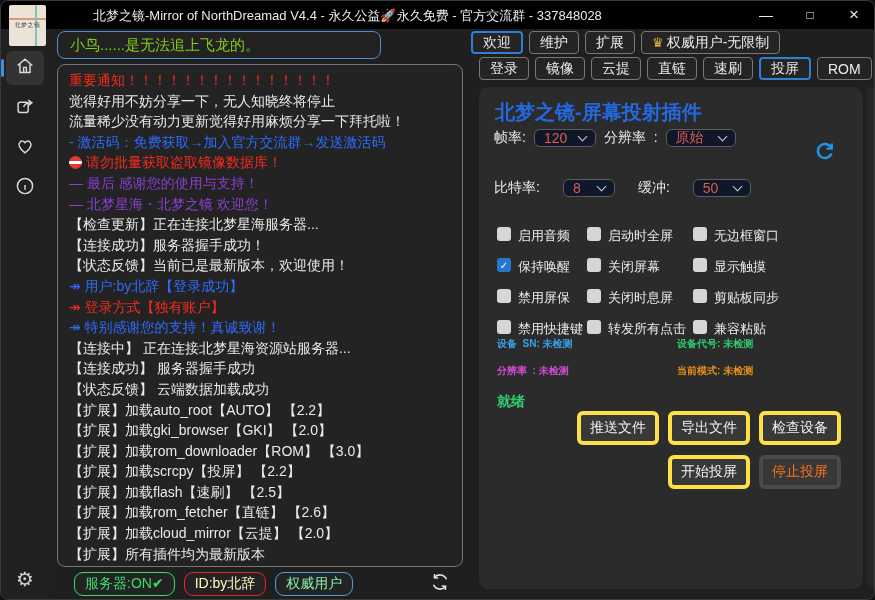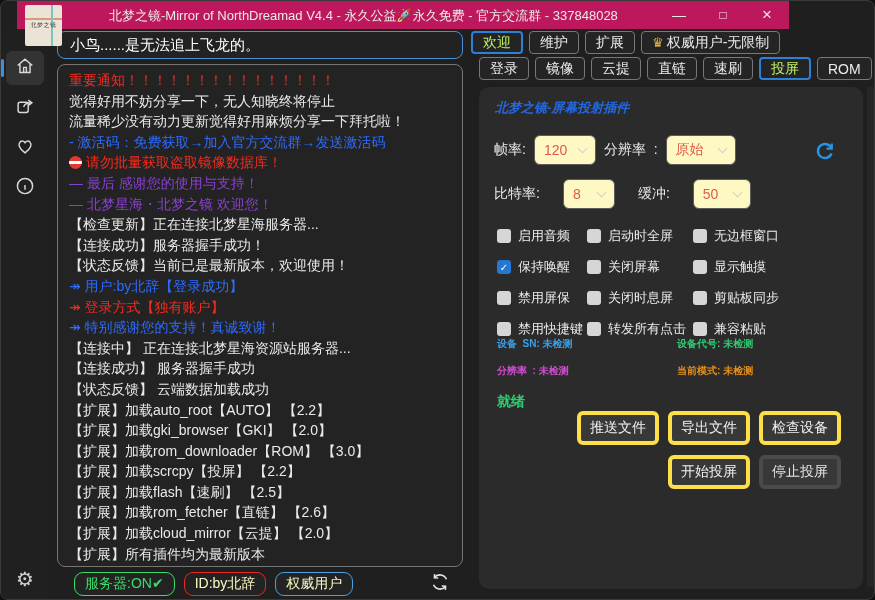--- a/index.html
+++ b/index.html
@@ -2,21 +2,21 @@
 <html><head>
 <meta charset="utf-8">
 <style>
   * { margin:0; padding:0; box-sizing:border-box; }
   html,body { width:875px; height:600px; background:#111; }
   body { font-family:"Liberation Sans","DejaVu Sans",sans-serif; }
   .window { position:relative; width:875px; height:600px; background:#1f1f1f;
             border:1px solid #3a3a3a; border-radius:8px; overflow:hidden; }
 
   
-  .titlebar { position:absolute; left:16px; top:0; width:772px; height:28px; background:#be185d; }
+  .titlebar { position:absolute; left:0; top:0; width:875px; height:28px; background:#000000; }
   .titlebar .title { position:absolute; left:92px; top:6px; font-size:13px; color:#eaeaea; white-space:nowrap; }
   .wincontrols { position:absolute; right:0; top:0; height:28px; display:flex; }
   .winbtn { width:44px; height:28px; display:flex; align-items:center; justify-content:center;
             color:#e8e8e8; font-size:14px; cursor:default; }
   .winbtn.max { font-size:12px; }
   .winbtn.close { font-size:17px; }
   .logo { position:absolute; left:8px; top:4px; width:37px; height:41px; background:#ebe4d6;
           border-radius:2px; overflow:hidden; display:flex; align-items:center; justify-content:center; z-index:9; }
   .logo::before { content:""; position:absolute; left:0; top:13px; width:100%; height:2px; background:#d89a7a; }
   .logo::after  { content:""; position:absolute; left:26px; top:0; width:2px; height:100%; background:#7ec4bd; }
@@ -28,82 +28,82 @@
   .side-item { width:38px; height:34px; margin-bottom:6px; display:flex; align-items:center;
                justify-content:center; border-radius:6px; position:relative; }
   .side-item.active { background:#333; }
   .side-item.active::before { content:""; position:absolute; left:-5px; top:8px; width:3px; height:18px;
                border-radius:2px; background:#3d8fe0; }
   .side-item svg { stroke:#d8d8d8; fill:none; stroke-width:1.6; }
   .gear { position:absolute; left:0; bottom:10px; width:48px; text-align:center;
           color:#d0d0d0; font-size:20px; }
 
   
-  .quote-box { position:absolute; left:56px; top:30px; width:406px; height:28px;
+  .quote-box { position:absolute; left:56px; top:30px; width:324px; height:28px;
                border:1.5px solid #4a8fd4; border-radius:8px; display:flex; align-items:center;
-               padding:0 12px; color:#ffffff; font-size:15px; background:#222; }
+               padding:0 12px; color:#84cc16; font-size:15px; background:#222; }
   .log-box { position:absolute; left:56px; top:63px; width:406px; height:503px;
              border:1px solid #757575; border-radius:8px; background:#232323;
              padding:5px 11px; overflow:hidden; list-style:none; }
   .log-box li { font-size:14px; line-height:20.6px; white-space:nowrap; }
   .c-red{color:#f42a1e} .c-white{color:#e9e9e9} .c-blue{color:#2d6bff} .c-purple{color:#8a3fd0}
   .has-noentry::before { content:""; display:inline-block; width:13px; height:13px; border-radius:50%;
       margin-right:4px; vertical-align:-2px;
       background:linear-gradient(to bottom,#e23a2e 0 35%,#fff 35% 62%,#e23a2e 62% 100%); }
 
   .status-row { position:absolute; left:56px; top:569px; width:406px; height:28px;
                 display:flex; align-items:center; gap:8px; }
   .pill { border:1.5px solid; border-radius:9px; padding:2px 10px; font-size:14px; background:#232323; }
   .p-green{color:#3ddc6a;border-color:#3ddc6a} .p-red{color:#fef9c3;border-color:#e8281e}
-  .p-blue{color:#fef9c3;border-color:#4ca0e0}
+  .p-blue{color:#86efac;border-color:#4ca0e0}
   .refresh-white { margin-left:auto; margin-right:12px; }
 
   
   .tabs1 { position:absolute; left:470px; top:30px; display:flex; gap:6px; }
   .tabs2 { position:absolute; left:470px; top:56px; width:405px; display:flex; gap:6px; overflow:hidden;padding-left:8px; }
   .tab { height:23px; padding:0 10px; display:flex; align-items:center; gap:3px; border:1px solid #787878;
          border-radius:4px; color:#ececec; font-size:14px; white-space:nowrap; background:#242424; }
-  .tab.active { border:2px solid #2e7fd6; color:#bef264;align-items:flex-end; }
+  .tab.active { border:2px solid #2e7fd6; color:#e5e5e5;align-items:flex-end; }
   .tab .tab-ico { color:#e8b93f; font-size:13px; }
   .tab .tab-ico:empty { display:none; }
 
   
   .card { position:absolute; left:478px; top:86px; width:384px; height:502px; background:#2b2b2b;
           border-radius:10px; }
-  .panel-title { position:absolute; left:16px; top:12px; font-size:13px; font-weight:bold; color:#2468e0;font-style:italic; }
+  .panel-title { position:absolute; left:16px; top:12px; font-size:20px; font-weight:bold; color:#2468e0; }
   .ctrl-row { position:absolute; left:15px; display:flex; align-items:center; gap:8px; }
-  .row1 { top:48px;text-align:right; } .row2 { top:92px;gap:23px; }
+  .row1 { top:42px;text-align:right; } .row2 { top:92px;gap:23px; }
   .ctrl-label { color:#ececec; font-size:14px; white-space:pre; }
-  .sel { display:flex; align-items:center; justify-content:space-between; gap:6px; background:#fef9c3;
-         border:1px solid #5c5c5c; border-radius:6px; height:30px; padding:0 9px;
+  .sel { display:flex; align-items:center; justify-content:space-between; gap:6px; background:#0f172a;
+         border:1px solid #5c5c5c; border-radius:6px; height:18px; padding:0 9px;
          color:#e05a4e; font-size:14px; }
   .w62{width:62px}.w70{width:70px}.w52{width:52px}.w58{width:58px}
   .caret { width:7px; height:7px; border-right:1.5px solid #cfcfcf; border-bottom:1.5px solid #cfcfcf;
            transform:rotate(45deg); margin-top:-4px; flex:none; }
   .refresh-blue { position:absolute; right:26px; top:52px; }
 
   .cb-grid { position:absolute; left:18px; top:140px; right:16px; display:grid;
              grid-template-columns:90px 106px auto; row-gap:13px; }
-  .cb { display:flex; align-items:center; gap:7px; color:#ececec; font-size:13px; white-space:nowrap; }
+  .cb { display:flex; gap:7px; color:#ececec; font-size:13px; white-space:nowrap; }
   .box { width:14px; height:14px; border-radius:3px; background:#d6d6d6; flex:none;
          display:inline-flex; align-items:center; justify-content:center; }
   .box.checked { background:#2577d0; }
   .box.checked::after { content:"✓"; color:#fff; font-size:10px; font-weight:bold; }
 
   .dev-grid { position:absolute; left:18px; top:250px; display:grid; grid-template-columns:180px auto;
               row-gap:13px; font-size:10px; font-weight:bold; }
   .dlabel, .dvalue { white-space:pre; }
   .c-devblue{color:#3aa0e8} .c-green{color:#2ecc71} .c-magenta{color:#d24dd2} .c-orange{color:#e8901a}
   .ready { position:absolute; left:18px; top:306px; font-size:14px; font-weight:bold; color:#2ecc71; }
 
   .btn-row { position:absolute; right:22px; display:flex; gap:9px; }
   .btns1 { top:324px; } .btns2 { top:368px; }
   .btn { width:82px; height:34px; background:#383838; border:4px solid #fde047; border-radius:6px;
          color:#f0f0f0; font-size:14px; display:flex; align-items:center; justify-content:center; }
-  .btn.disabled { color:#e5e5e5; border-color:#4a4a4a; }
+  .btn.disabled { color:#f97316; border-color:#4a4a4a; }
 
   .peek-strip { position:absolute; right:0; top:86px; width:7px; height:500px; background:#272727; }
 </style>
 </head>
 <body>
 
 <div class="window">
 
   <div class="titlebar">
     <div class="logo">

